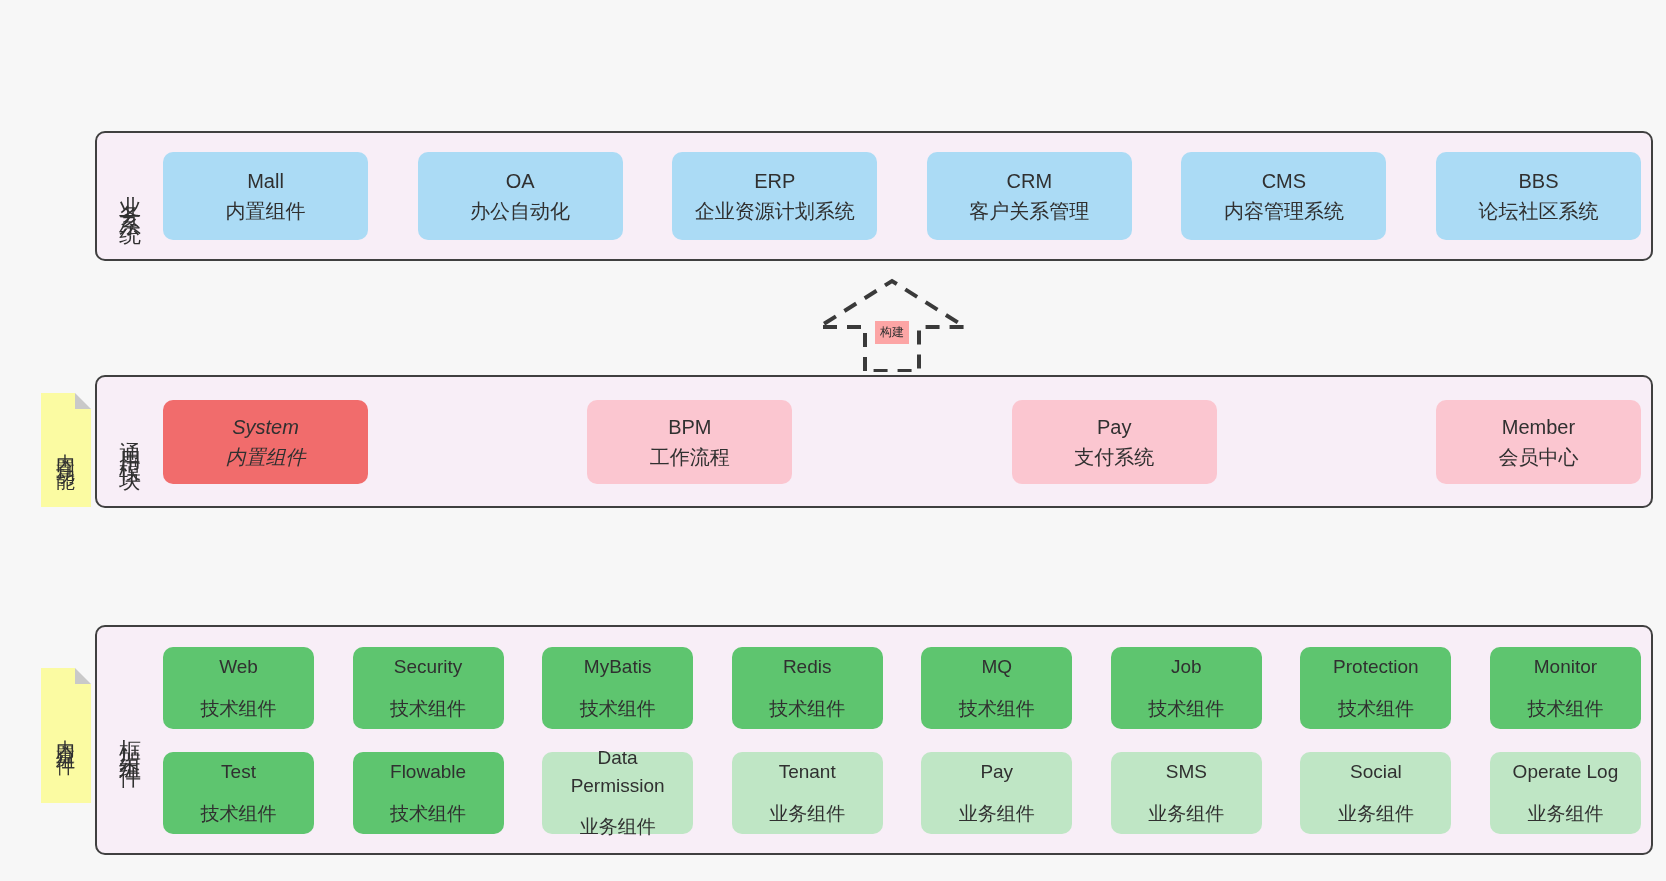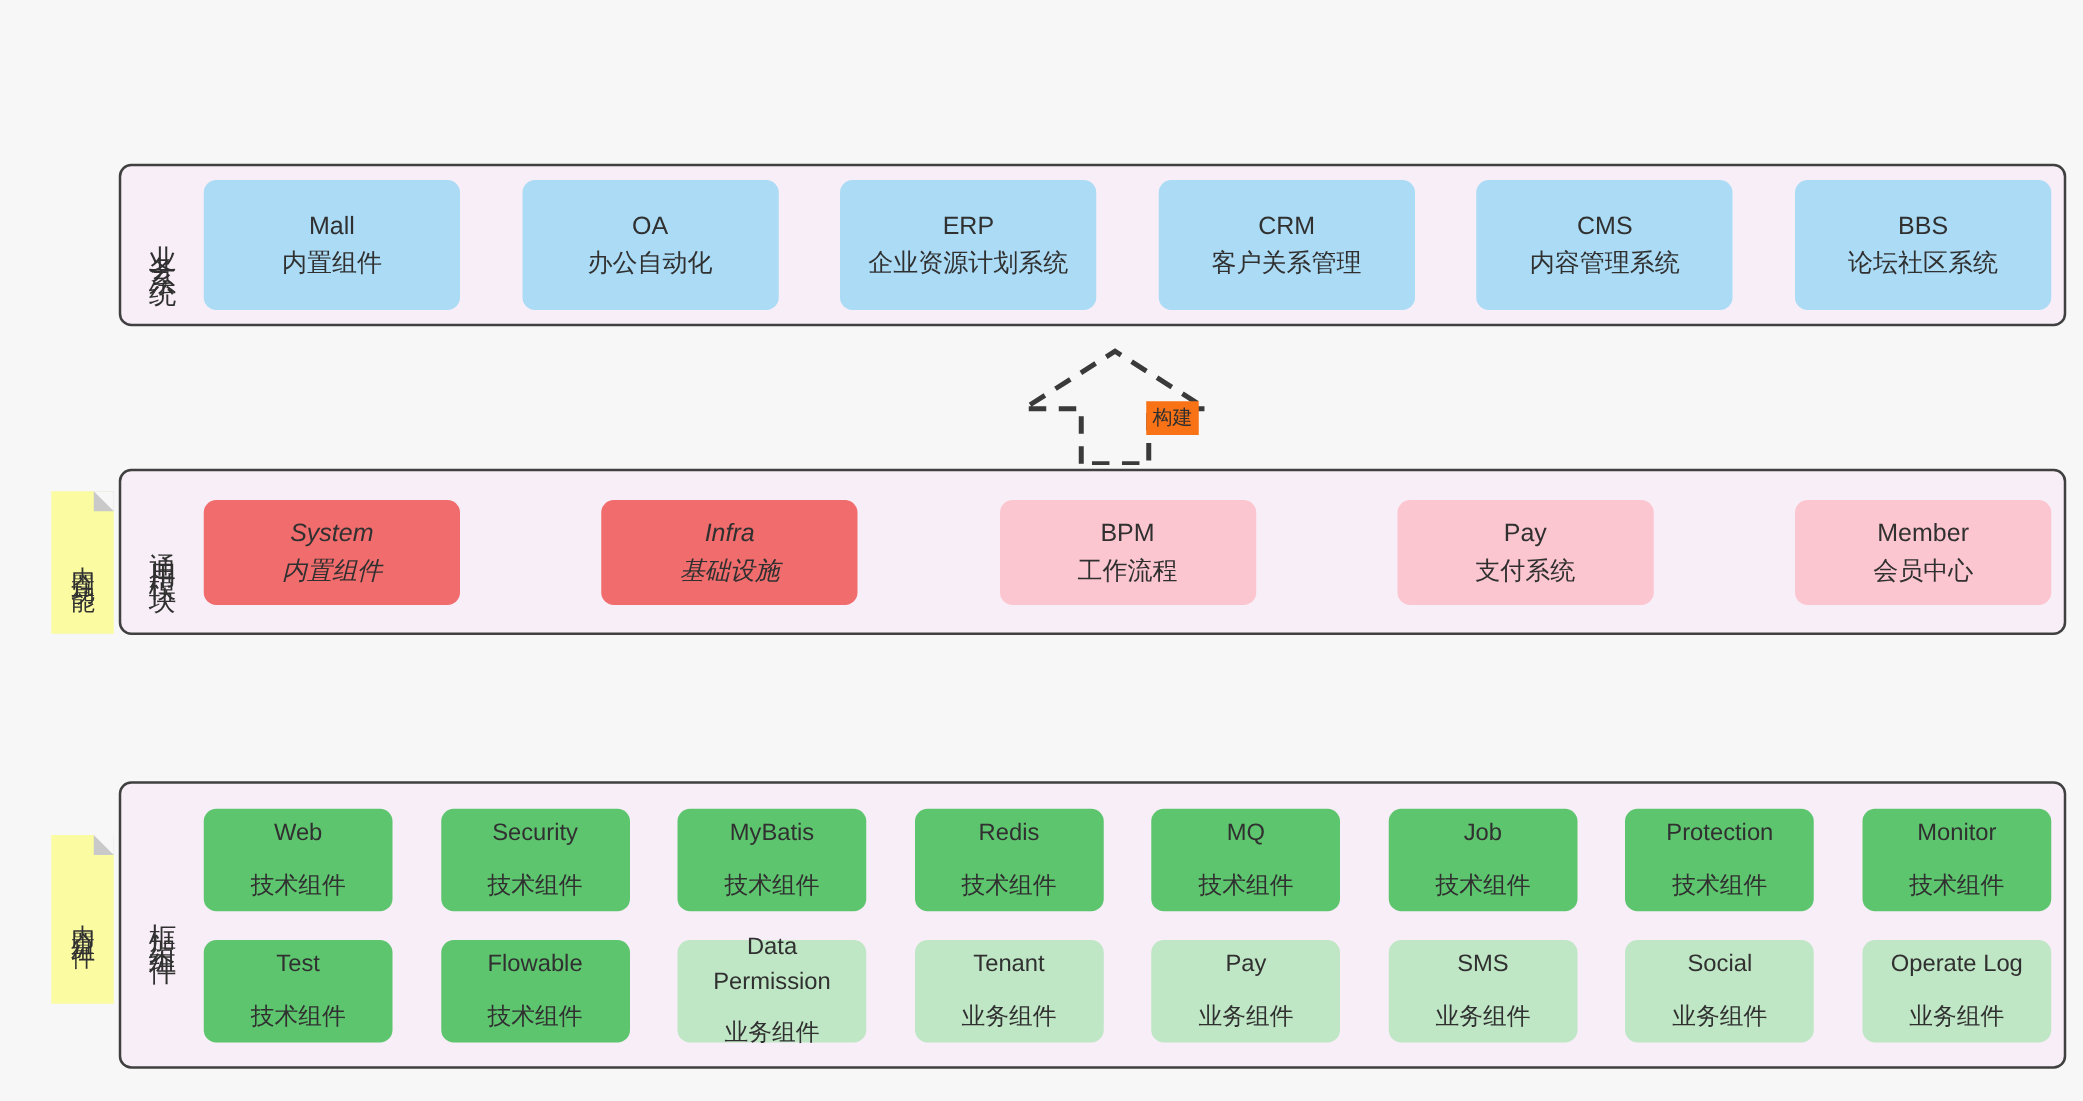--- a/index.html
+++ b/index.html
@@ -38,21 +38,21 @@
   }
   .rows{flex:1;display:flex;flex-direction:column;gap:23px;}
 
   .box{
     box-sizing:border-box;border-radius:10px;
     display:flex;flex-direction:column;justify-content:center;align-items:center;
     text-align:center;font-size:20px;line-height:1.5;
     padding:4px 6px;color:var(--text,#303030);
   }
   .box .t,.box .s{display:block;}
-  .w205{width:205px;height:104px;flex:none;}
+  .w205{width:205px;height:88px;flex:none;}
   #layer-modules .w205{height:84px;}
   .w151{width:151px;height:82px;flex:none;font-size:19px;line-height:1.45;gap:14px;}
 
   .blue{background:var(--box_blue,#abdbf5);}
   .red{background:var(--box_red,#f16c6c);font-style:italic;}
   .pink{background:var(--box_pink,#fbc6d0);}
   .green{background:var(--box_green,#5ec56f);}
   .lgreen{background:var(--box_light_green,#bfe6c5);}
 
   
@@ -77,21 +77,21 @@
   .arrow{position:absolute;width:150px;height:95px;}
   #arrow-build{left:817px;top:277px;}
   #arrow-impl{left:831px;top:527px;}
   .arrow svg{display:block;}
   .arrow polygon{
     fill:none;stroke:var(--arrow,#3a3a3a);stroke-width:4;
     stroke-dasharray:14 10;
   }
   .arrow-label{
     position:absolute;left:50%;top:44px;transform:translateX(-50%);
-    background:#f97316;padding:3px 5px;font-size:16px;white-space:nowrap;margin-left:46px;
+    background:#fca5a5;padding:3px 5px;font-size:12px;white-space:nowrap;
   }
 </style>
 </head>
 <body>
 
 <div id="canvas">
 
   <div class="layer" id="layer-business">
     <div class="layer-label">业务系统</div>
     <div class="boxes">
@@ -133,24 +133,20 @@
     <span class="note-text">内置功能</span>
   </div>
 
   <div class="layer" id="layer-modules">
     <div class="layer-label">通用模块</div>
     <div class="boxes">
       <div class="box w205 red">
         <span class="t">System</span>
         <span class="s">内置组件</span>
       </div>
-      <div class="box w205 red">
-        <span class="t">Infra</span>
-        <span class="s">基础设施</span>
-      </div>
       <div class="box w205 pink">
         <span class="t">BPM</span>
         <span class="s">工作流程</span>
       </div>
       <div class="box w205 pink">
         <span class="t">Pay</span>
         <span class="s">支付系统</span>
       </div>
       <div class="box w205 pink">
         <span class="t">Member</span>

